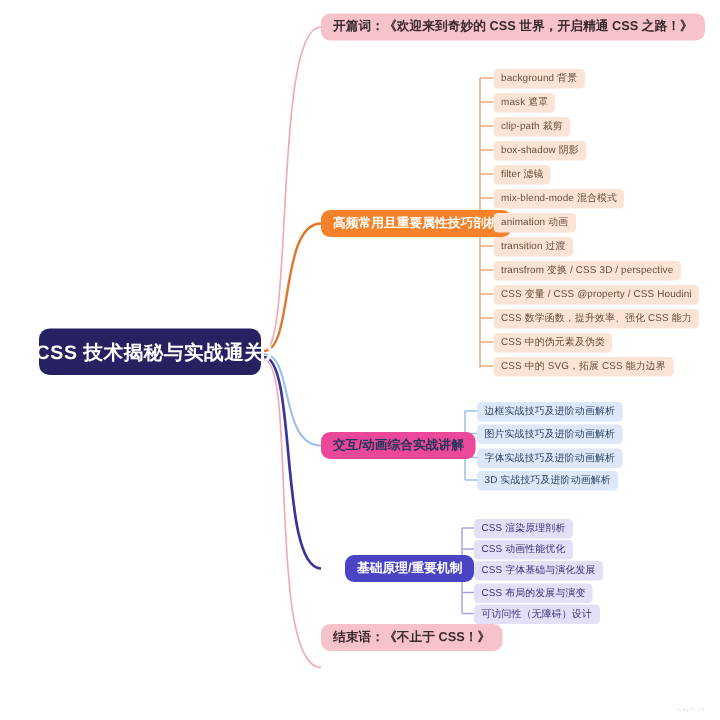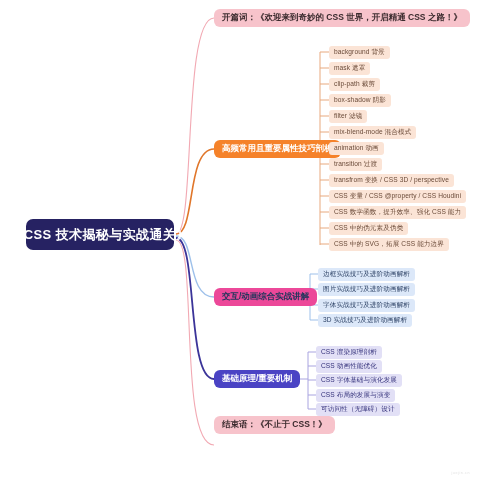--- a/index.html
+++ b/index.html
@@ -44,21 +44,21 @@
     padding:0 8px;border-radius:6px;
   }
   .b-blue{
     background:#ec4899;color:#22365c;
     font-size:8.5px;font-weight:bold;
     padding:0 8px;border-radius:6px;
   }
   .b-purple{
     background:#4a43c4;color:#ffffff;
     font-size:8.5px;font-weight:bold;
-    padding:0 8px;border-radius:6px;
+    padding:0 8px;border-radius:6px;margin-left:16px;
   }
 
   
   .leaf{
     position:absolute;
     box-sizing:border-box;
     white-space:nowrap;
     display:flex;align-items:center;
     height:13px;
     padding:0 5px;

